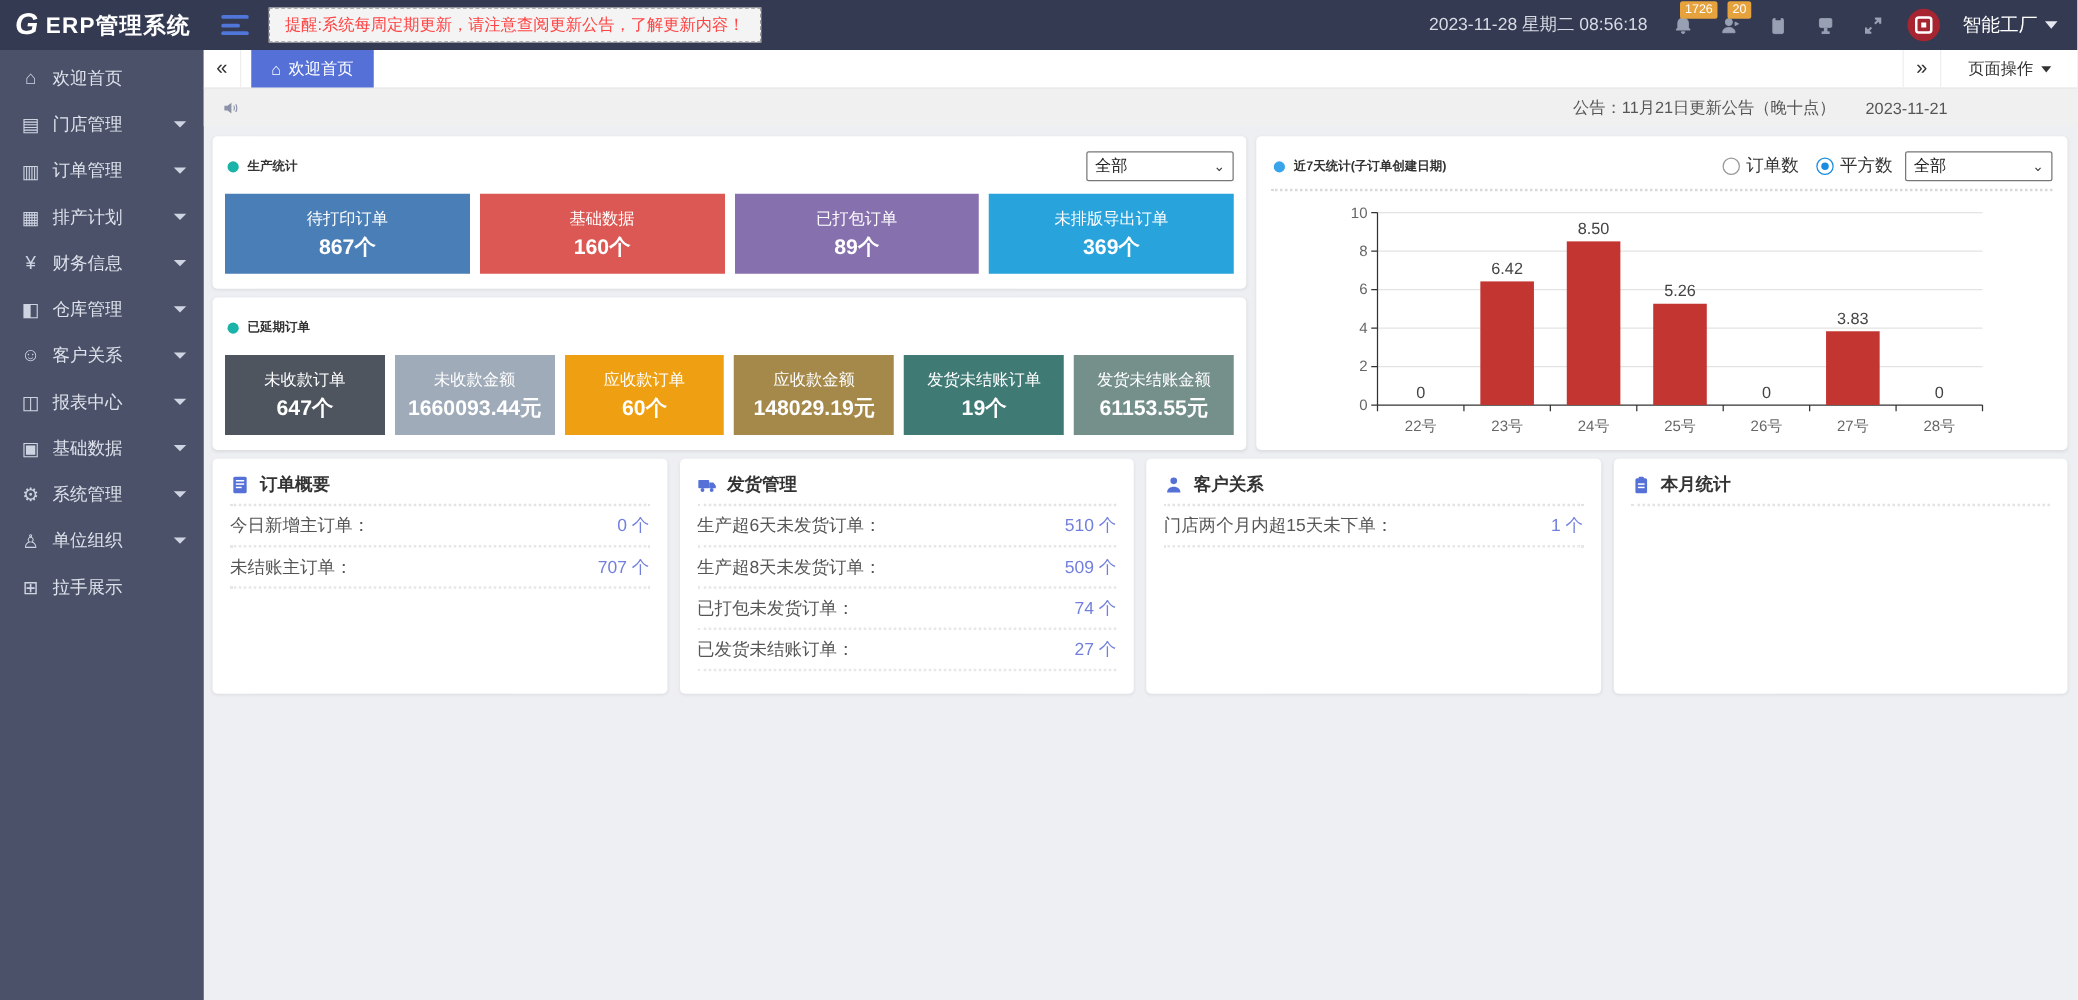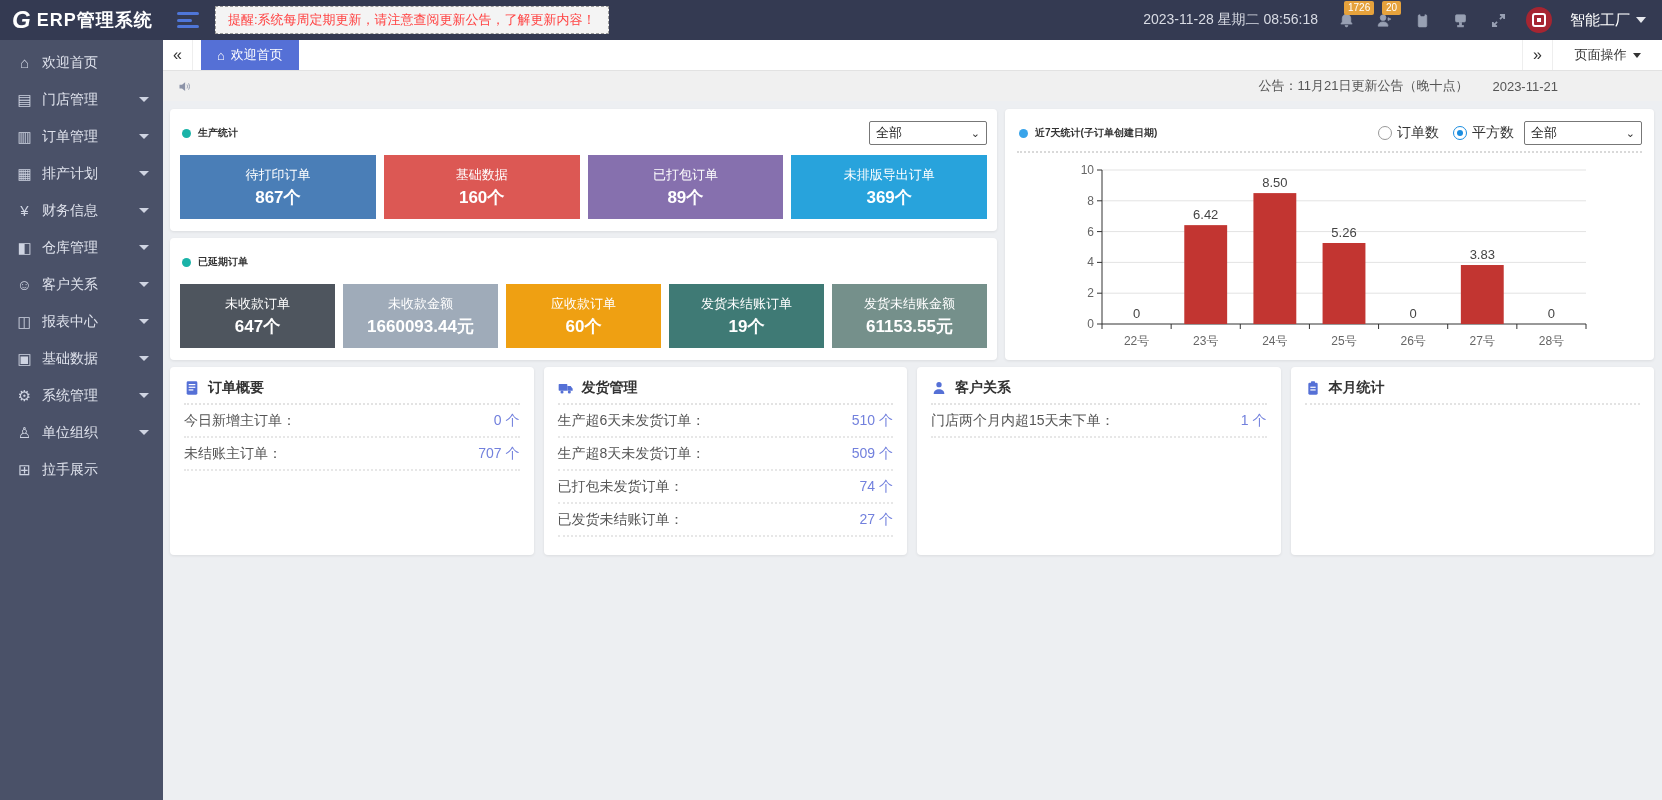--- a/index.html
+++ b/index.html
@@ -292,20 +292,24 @@
                 <span class="c-label">未收款订单</span>
                 <span class="c-value">647个</span>
               </div>
               <div class="card" style="background: rgb(159, 171, 185);">
                 <span class="c-label">未收款金额</span>
                 <span class="c-value">1660093.44元</span>
               </div>
               <div class="card" style="background: rgb(239, 160, 18);">
                 <span class="c-label">应收款订单</span>
                 <span class="c-value">60个</span>
+              </div>
+              <div class="card" style="background: rgb(165, 137, 74);">
+                <span class="c-label">应收款金额</span>
+                <span class="c-value">148029.19元</span>
               </div>
               <div class="card" style="background: rgb(63, 122, 117);">
                 <span class="c-label">发货未结账订单</span>
                 <span class="c-value">19个</span>
               </div>
               <div class="card" style="background: rgb(117, 144, 139);">
                 <span class="c-label">发货未结账金额</span>
                 <span class="c-value">61153.55元</span>
               </div>
             </div>

